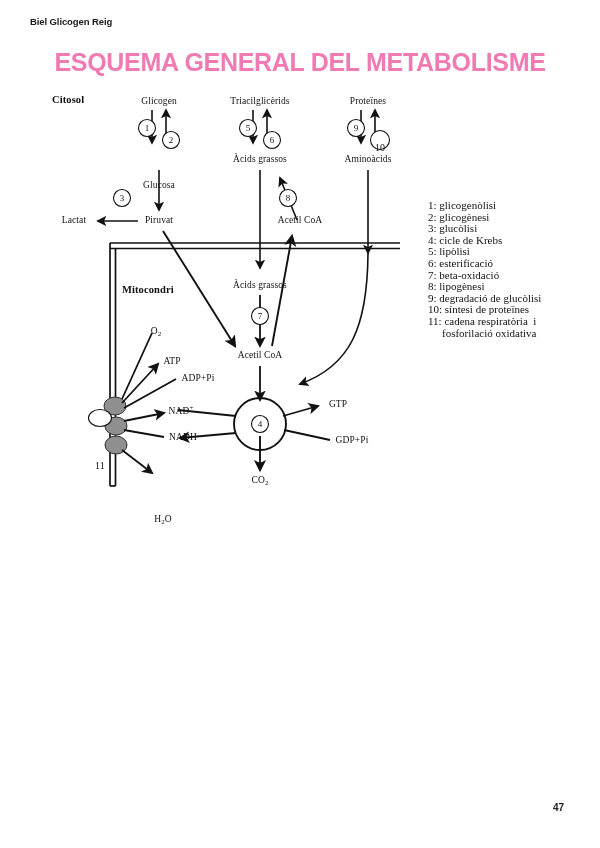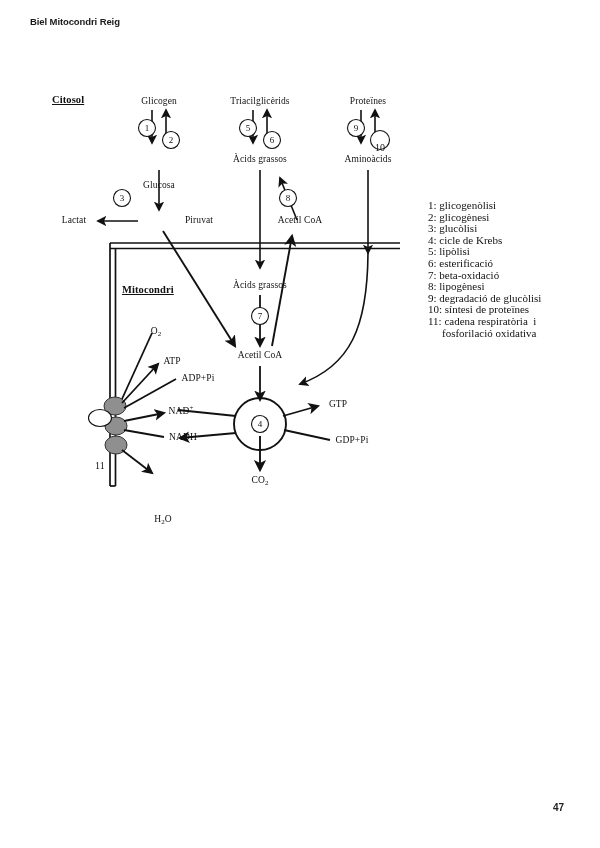--- a/index.html
+++ b/index.html
@@ -75,21 +75,20 @@
     font-size: 9.5px;
     color: #111;
     white-space: nowrap;
     transform: translateX(-50%);
     letter-spacing: 0.1px;
   }
   .lbl.left { transform: none; }
   .lbl.bold {
     font-weight: bold;
     font-size: 10.5px;
-    text-decoration: underline;
   }
   .lbl sub {
     font-size: 7px;
     vertical-align: baseline;
     position: relative;
     top: 2px;
   }
   .lbl sup {
     font-size: 7px;
     vertical-align: baseline;
@@ -115,22 +114,23 @@
   .cont-line {
     display: block;
     padding-left: 14px;
   }
 </style>
 </head>
 <body>
 
 <div class="page">
 
-  <div id="author-header">Biel Mitocondri Reig</div>
-
+  <div id="author-header">Biel Glicogen Reig</div>
+
+  <div id="page-title">ESQUEMA GENERAL DEL METABOLISME</div>
 
   <div id="diagram">
 
     <svg width="600" height="420" viewBox="0 0 600 420" xmlns="http://www.w3.org/2000/svg">
       <defs>
         <marker id="ah" viewBox="0 0 12 12" refX="9" refY="6" markerWidth="7" markerHeight="7" orient="auto-start-reverse">
           <path d="M0,0.5 L11,6 L0,11.5 L2.6,6 Z" fill="#111"></path>
         </marker>
         <marker id="ahs" viewBox="0 0 12 12" refX="9" refY="6" markerWidth="6" markerHeight="6" orient="auto-start-reverse">
           <path d="M0,0.5 L11,6 L0,11.5 L2.6,6 Z" fill="#111"></path>
@@ -219,21 +219,21 @@
         <circle cx="260" cy="336" r="8.5" fill="#fff" stroke="#111" stroke-width="1.1"></circle>
         <ellipse cx="100" cy="330" rx="11.5" ry="8.5" fill="#fff" stroke="#111" stroke-width="1.1"></ellipse>
       </g>
     </svg>
 
     <div class="lbl bold left" style="left:52px; top:6px;">Citosol</div>
     <div class="lbl bold left" style="left:122px; top:196px;">Mitocondri</div>
 
     <div class="lbl" style="left:159px; top:8px;">Glicogen</div>
     <div class="lbl" style="left:159px; top:66px;margin-top:26px;">Glucosa</div>
-    <div class="lbl" style="left:159px; top:127px;margin-left:40px;">Piruvat</div>
+    <div class="lbl" style="left:159px; top:127px;">Piruvat</div>
     <div class="lbl" style="left:74px; top:127px;">Lactat</div>
 
     <div class="lbl" style="left:260px; top:8px;">Triacilglicèrids</div>
     <div class="lbl" style="left:260px; top:66px;">Àcids grassos</div>
     <div class="lbl" style="left:300px; top:127px;">Acetil CoA</div>
 
     <div class="lbl" style="left:368px; top:8px;font-family:Liberation Serif, serif;">Proteïnes</div>
     <div class="lbl" style="left:368px; top:66px;">Aminoàcids</div>
 
     <div class="lbl" style="left:260px; top:192px;">Àcids grassos</div>

